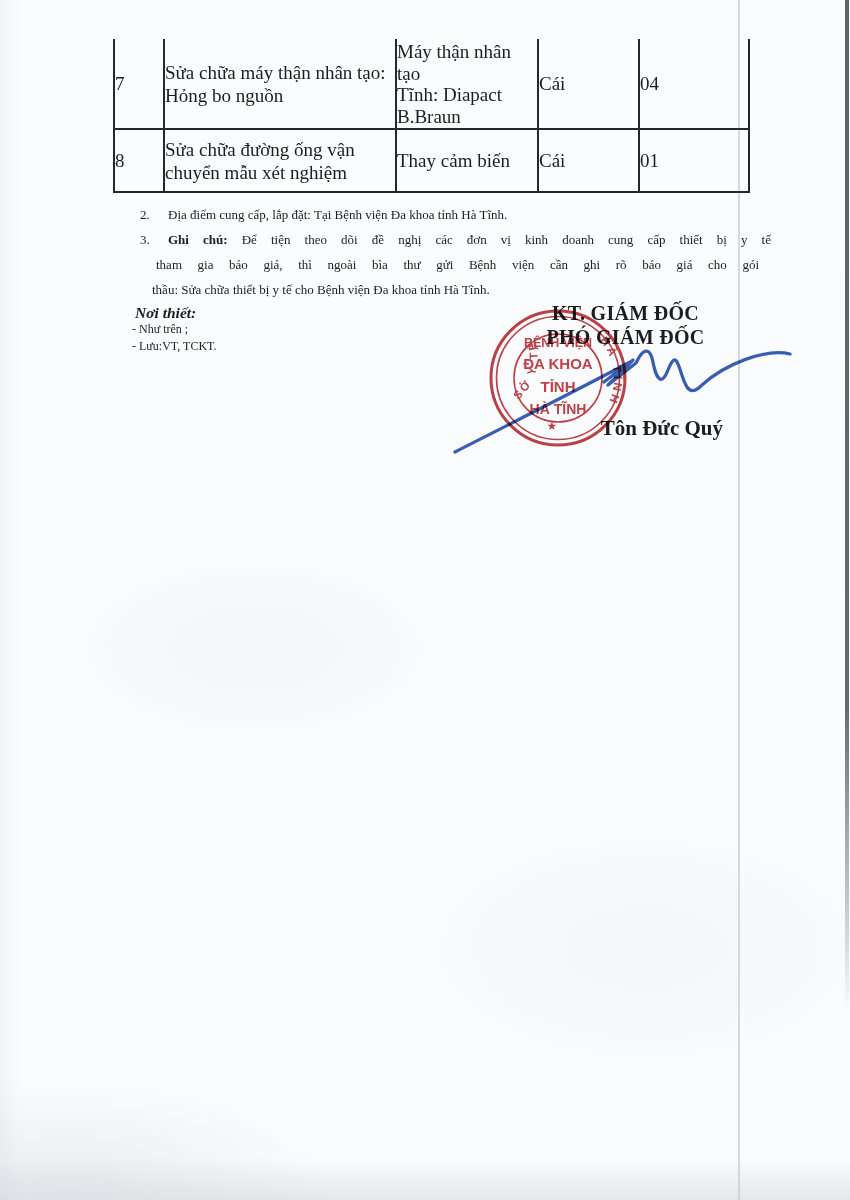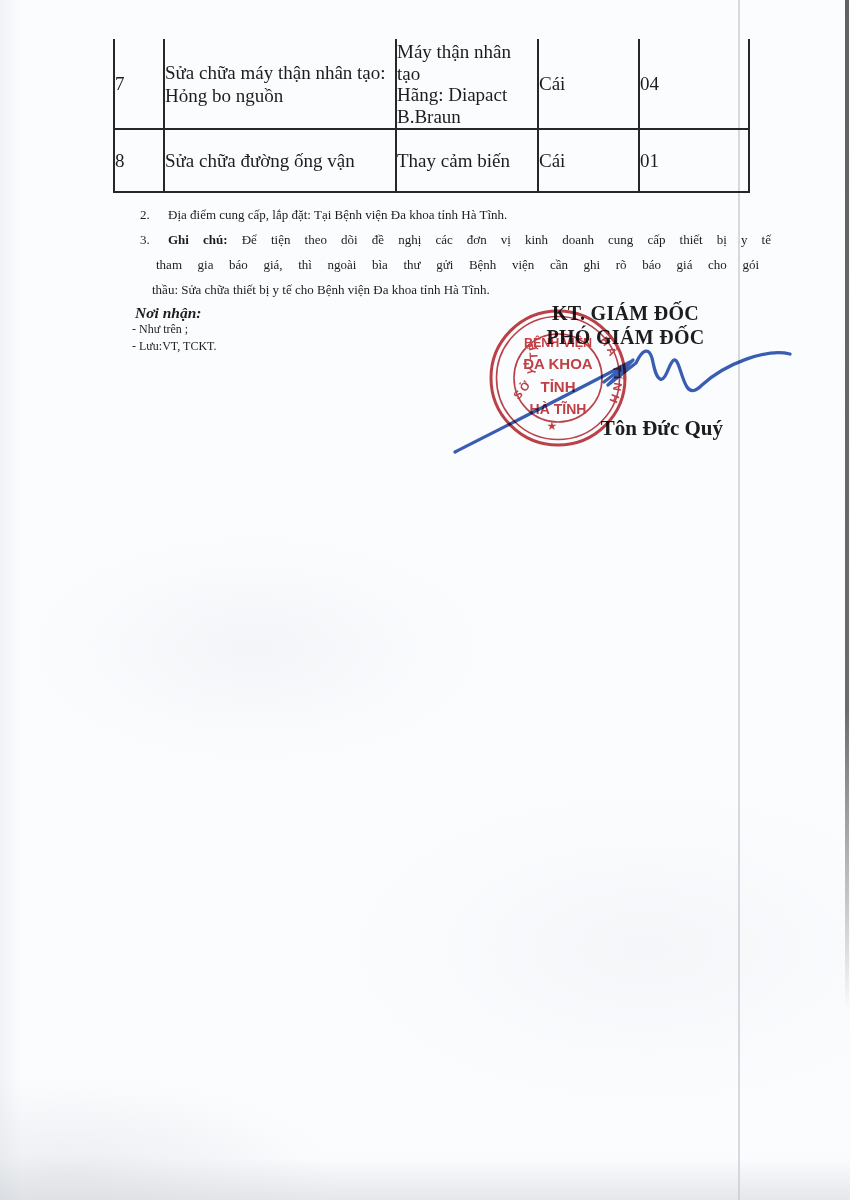--- a/index.html
+++ b/index.html
@@ -59,35 +59,36 @@
     <div class="cell cfirst">
       <div>7</div>
     </div>
     <div class="cell">
       <div>Sửa chữa máy thận nhân tạo:</div>
       <div>Hỏng bo nguồn</div>
     </div>
     <div class="cell tight">
       <div>Máy thận nhân</div>
       <div>tạo</div>
-      <div>Hãng: Diapact</div>
+      <div>Tĩnh: Diapact</div>
       <div>B.Braun</div>
     </div>
     <div class="cell">
       <div>Cái</div>
     </div>
     <div class="cell">
       <div>04</div>
     </div>
 
     <div class="cell cfirst">
       <div>8</div>
     </div>
     <div class="cell">
       <div>Sửa chữa đường ống vận</div>
+      <div>chuyển mẫu xét nghiệm</div>
     </div>
     <div class="cell">
       <div>Thay cảm biến</div>
     </div>
     <div class="cell">
       <div>Cái</div>
     </div>
     <div class="cell">
       <div>01</div>
     </div>
@@ -95,21 +96,21 @@
 
   <div class="nline" style="left:140px;top:202px;width:632px;">
     <span class="num">2.</span><span>Địa điểm cung cấp, lắp đặt: Tại Bệnh viện Đa khoa tỉnh Hà Tĩnh.</span>
   </div>
   <div class="nline jl" style="left:140px;top:227px;width:631px;">
     <span class="num">3.</span><span class="gl">Ghi chú:</span><span> Để tiện theo dõi đề nghị các đơn vị kinh doanh cung cấp thiết bị y tế</span>
   </div>
   <div class="nline jl" style="left:156px;top:252px;width:603px;">tham gia báo giá, thì ngoài bìa thư gửi Bệnh viện cần ghi rõ báo giá cho gói</div>
   <div class="nline" style="left:152px;top:277px;width:603px;">thầu: Sửa chữa thiết bị y tế cho Bệnh viện Đa khoa tỉnh Hà Tĩnh.</div>
 
-  <div class="recip-title">Nơi nhận:</div>
+  <div class="recip-title">Nơi thiết:</div>
   <div class="recip-line" style="top:322px;">- Như trên ;</div>
   <div class="recip-line" style="top:339px;">- Lưu:VT, TCKT.</div>
 
   <div class="sig-title" style="top:302px;">KT. GIÁM ĐỐC</div>
   <div class="sig-title" style="top:326px;">PHÓ GIÁM ĐỐC</div>
   <div class="sig-name">Tôn Đức Quý</div>
 
   <svg class="stamp" width="160" height="160" viewBox="0 0 160 160">
     <circle cx="80" cy="80" r="67" fill="none" stroke="#b8333a" stroke-width="3"></circle>
     <circle cx="80" cy="80" r="61.5" fill="none" stroke="#b8333a" stroke-width="1.6"></circle>

